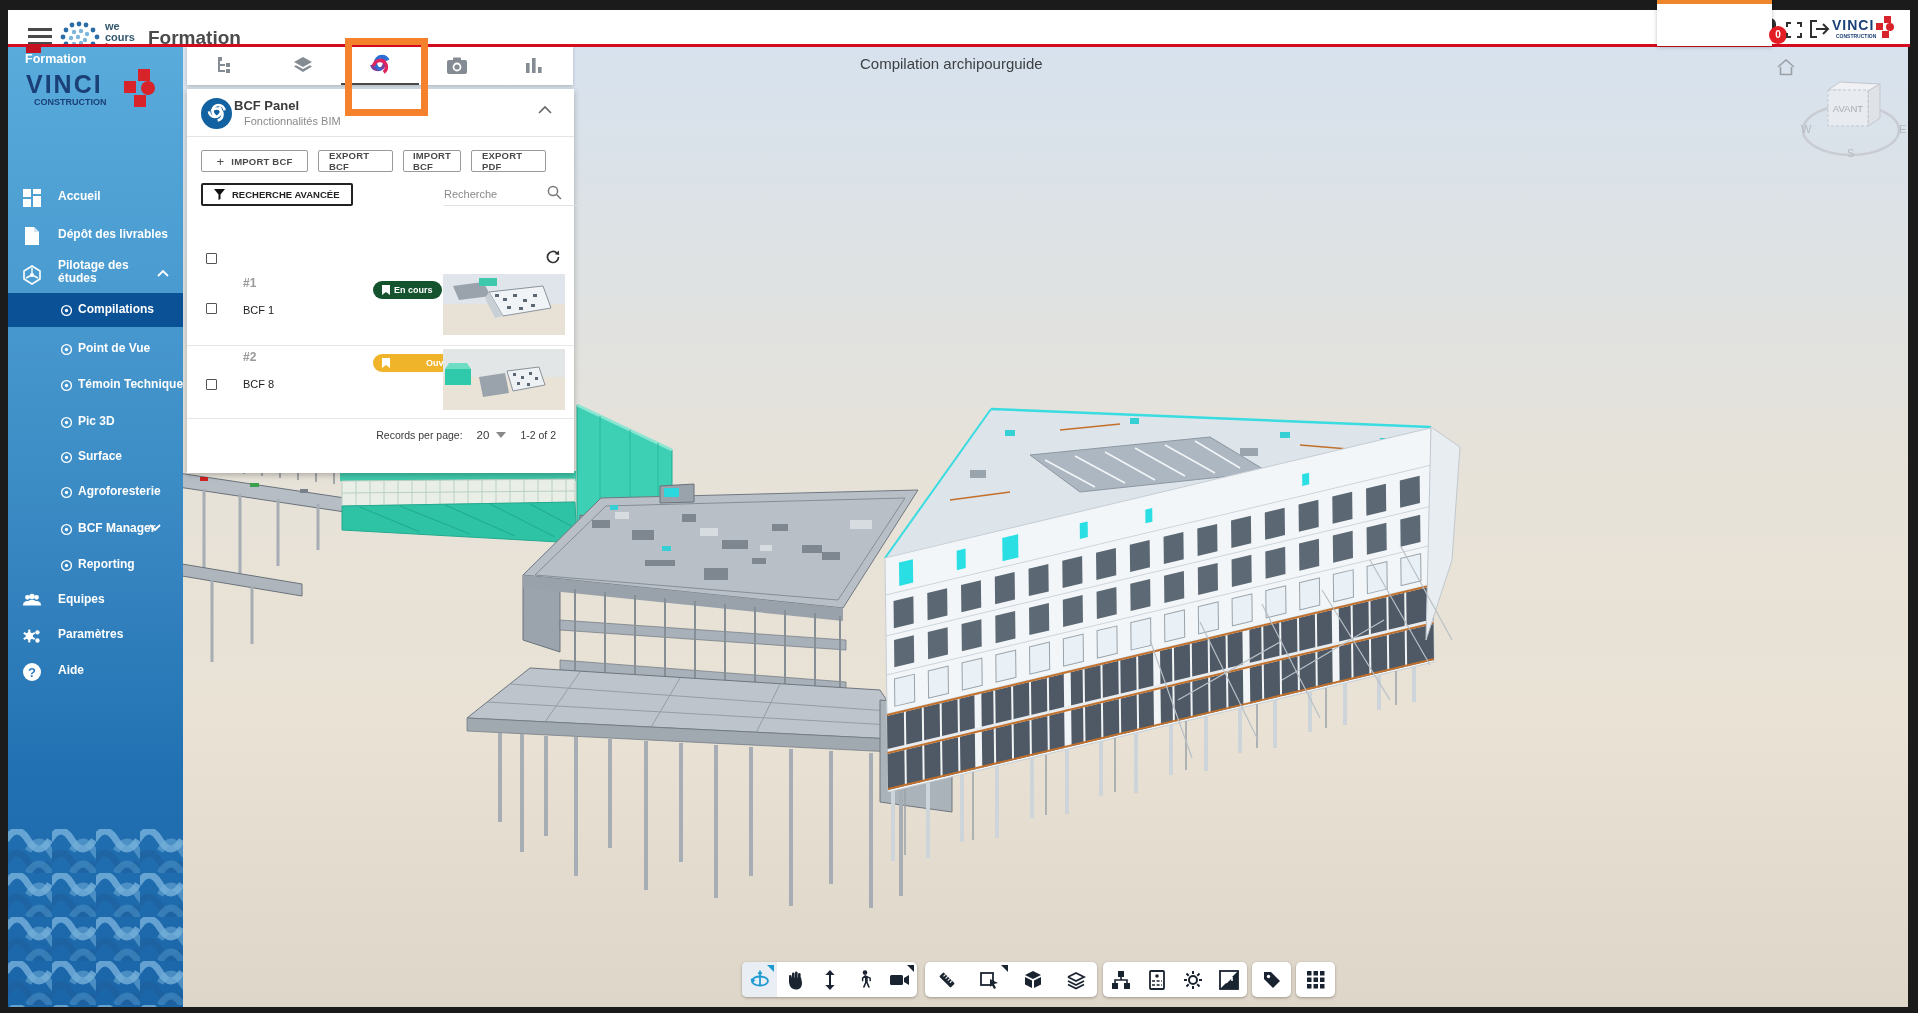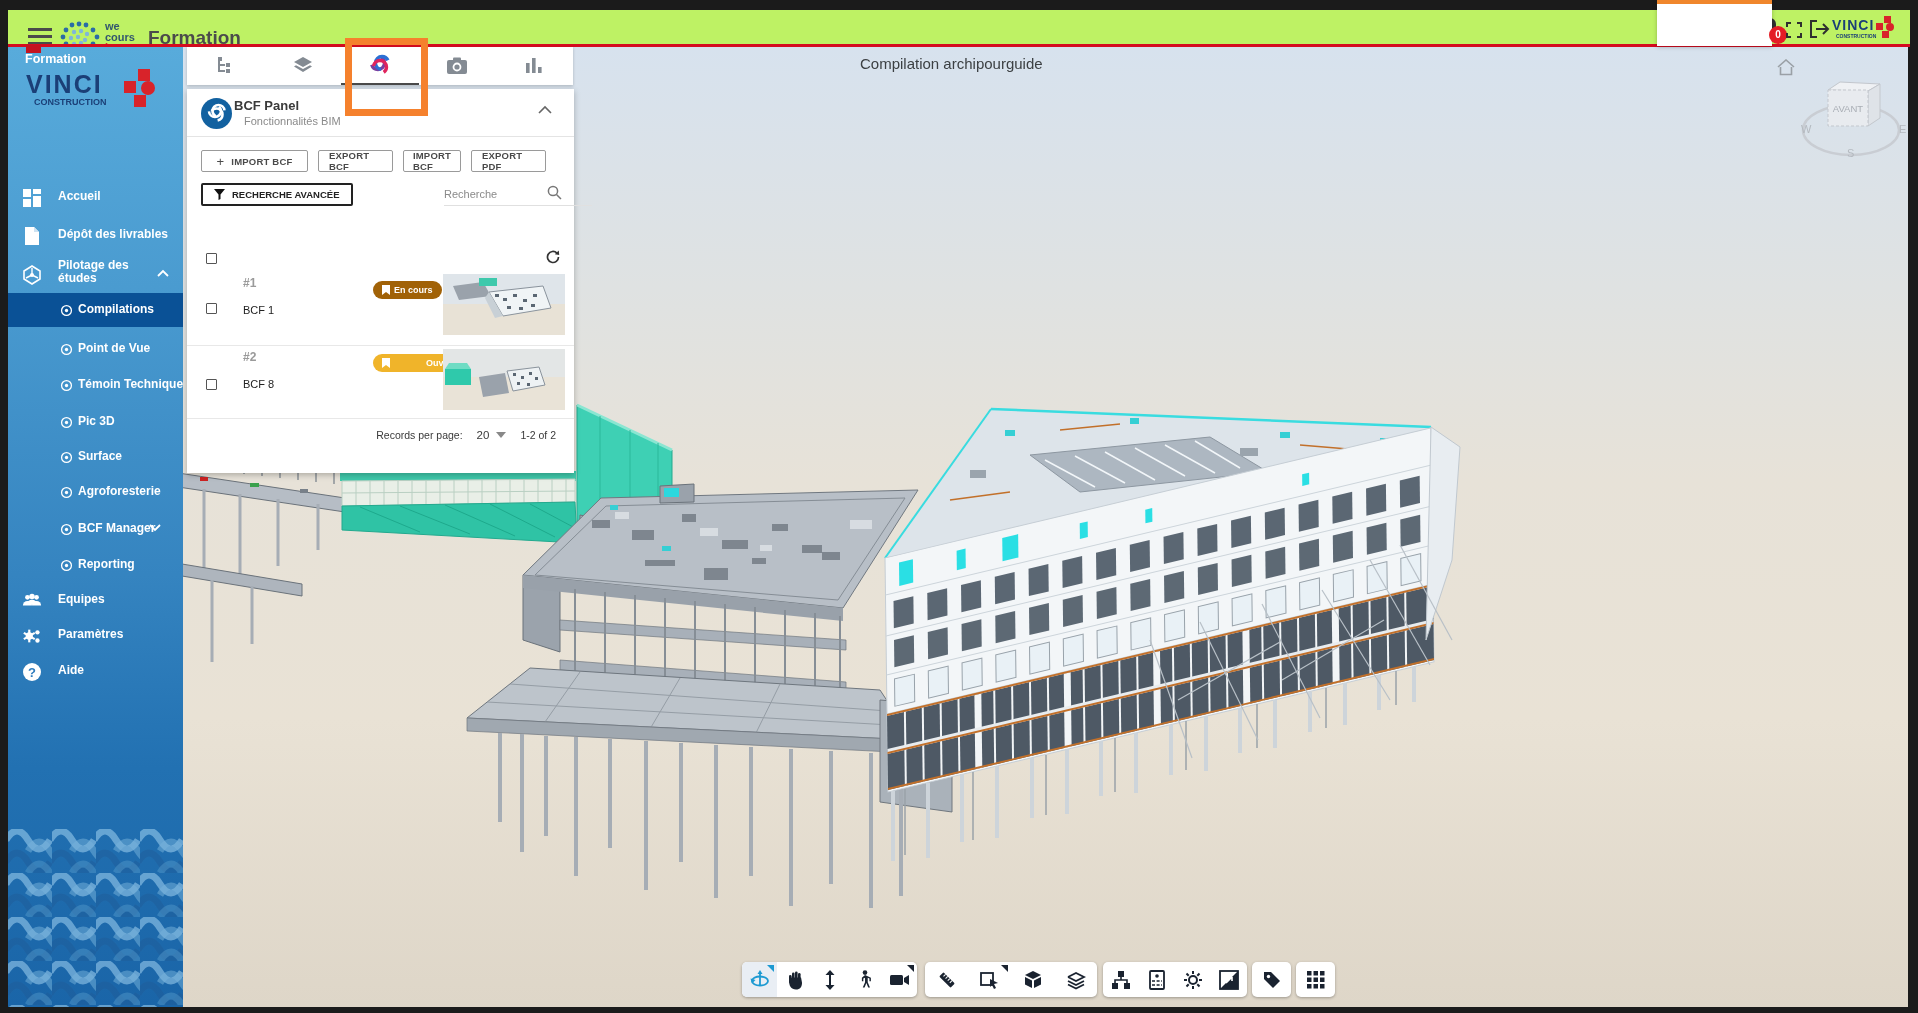--- a/index.html
+++ b/index.html
@@ -1,21 +1,21 @@
 <!DOCTYPE html>
 <html><head>
 <meta charset="utf-8">
 <style>
   * { margin:0; padding:0; box-sizing:border-box; }
   html,body { width:1918px; height:1013px; overflow:hidden; background:#1b1b1b; font-family:"Liberation Sans",sans-serif; }
   .abs { position:absolute; }
   
   #stage { position:absolute; left:0; top:0; width:1918px; height:1013px; background:#1b1b1b; }
   
-  #header { left:8px; top:10px; width:1902px; height:34px; background:#bef264; }
+  #header { left:8px; top:10px; width:1902px; height:34px; background:#ffffff; }
   #redline { left:8px; top:44px; width:1902px; height:3px; background:#d50c1f; }
   #hamburger { left:20px; top:18px; width:24px; height:17px; cursor:pointer; }
   #hamburger div { height:3px; background:#4a4a4a; margin-bottom:4px; }
   #logo-dots { left:50px; top:11px; }
   #logo-text { left:97px; top:11px; font-weight:bold; line-height:10.5px; font-size:11px; color:#33576e; }
   #logo-text .red { color:#cf342c; }
   #app-title { left:140px; top:17px; font-size:19px; font-weight:bold; color:#4b4b4b; }
   
   #bell { left:1760px; top:16px; }
   #popup { left:1657px; top:0px; width:115px; height:46px; background:#fff; border-top:4px solid #f0862c; box-shadow:0 1px 4px rgba(0,0,0,.25); }
@@ -61,21 +61,21 @@
   #adv-btn { position:absolute; left:14px; top:94px; height:23px; border:2px solid #222; border-radius:2px; background:#fff; font-size:9.5px; font-weight:bold; color:#222; display:flex; align-items:center; gap:7px; padding:0 11px; cursor:pointer; }
   #search-box { position:absolute; left:225px; top:94px; width:148px; height:23px; border-bottom:1px solid #e0e0e0; font-size:11px; color:#8a8a8a; line-height:23px;margin-left:32px; }
   #search-ic { position:absolute; left:360px; top:96px; }
   #chk-all { position:absolute; left:19px; top:164px; width:11px; height:11px; border:1.5px solid #555; border-radius:1px; background:#fff; cursor:pointer; }
   #refresh { position:absolute; left:358px; top:160px; cursor:pointer; }
   .bcf-row { position:absolute; left:0; width:100%; height:72px; }
   .bcf-row .chk { position:absolute; left:19px; width:11px; height:11px; border:1.5px solid #555; border-radius:1px; cursor:pointer; }
   .bcf-row .rid { position:absolute; left:56px; font-size:12px; font-weight:bold; color:#9a9a9a; }
   .bcf-row .rname { position:absolute; left:56px; font-size:11px; color:#222; }
   .badge { position:absolute; left:186px; height:18px; border-radius:9px; color:#fff; font-size:9px; font-weight:bold; display:flex; align-items:center; gap:4px; padding:0 9px; }
-  .badge.blue { background:#a16207; }
+  .badge.blue { background:#14532d; }
   .badge.amber { background:#f0b42a;gap:36px; }
   .thumb { position:absolute; left:256px; width:122px; height:61px; }
   .rowsep { position:absolute; left:0; width:100%; height:1px; background:#e8e8e8; }
   #bcf-footer { position:absolute; right:18px; top:340px; display:flex; align-items:center; gap:14px; font-size:10.5px; color:#3a3a3a; }
   #bcf-footer .ps { font-size:11.5px; }
   
   #annotation { left:345px; top:38px; width:83px; height:78px; border:7px solid #f5812d; }
   
   #home-btn { left:1776px; top:59px; cursor:pointer; }
   #nav-cube { left:1798px; top:78px; width:110px; height:84px; cursor:pointer; }

